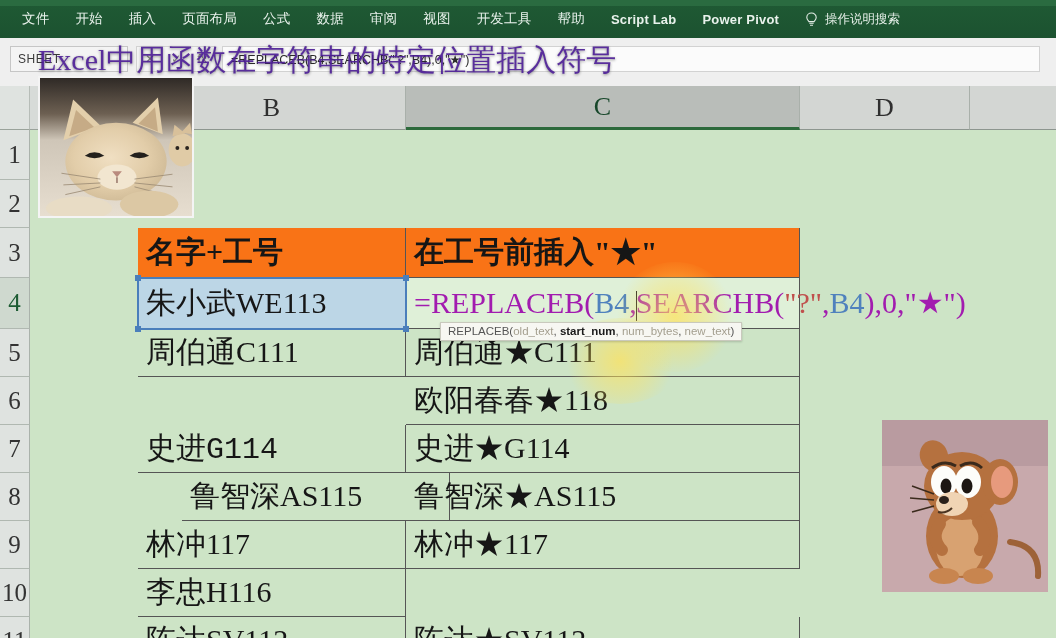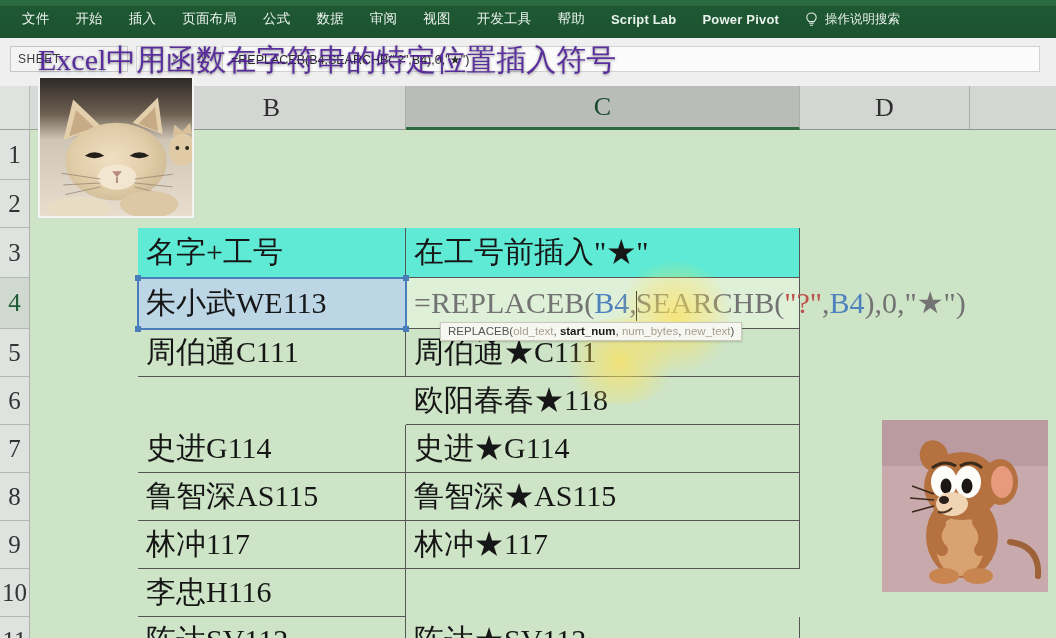--- a/index.html
+++ b/index.html
@@ -157,22 +157,22 @@
     padding-left:8px;
     font-size:30px;
     color:#161616;
     font-family:"Liberation Serif","DejaVu Serif",serif;
     white-space:nowrap;
     overflow:hidden;
     border-right:1.5px solid #555;
     border-bottom:1.5px solid #555;
   }
   .cell.hdr {
-    background:#5eead4;
-    font-weight:400;
+    background:#f97316;
+    font-weight:700;
   }
   .cell.bsel {
     background:#bcd6e6;
   }
   .cell.formula {
     background:#dff0d8;
     overflow:visible;
     z-index:5;
   }
 
@@ -187,21 +187,21 @@
     border:2px solid #4a7ebb;
     pointer-events:none;
     z-index:8;
   }
   .selhandle {
     position:absolute; width:6px; height:6px;
     background:#4a7ebb;
   }
 
   
-  .f-plain { color:#737373; }
+  .f-plain { color:#a21caf; }
   .f-blue  { color:#4f81bd; }
   .f-red   { color:#c0504d; }
 
   
   .fn-tip {
     position:absolute;
     left:440px; top:322px;
     background:#f7f7f2;
     border:1px solid #c9c9bd;
     padding:2px 7px 3px 7px;
@@ -338,24 +338,24 @@
     <div class="cell bsel colB-x" style="top:148px; height:51px;">朱小武WE113</div>
     <div class="cell formula colC-x" style="top:148px; height:51px;">
       <span id="formula-render"><span class="f-plain">=REPLACEB(</span><span class="f-blue">B4</span><span class="f-plain">,</span><span class="caret"></span><span class="f-plain">SEARCHB(</span><span class="f-red">"?"</span><span class="f-plain">,</span><span class="f-blue">B4</span><span class="f-plain">)</span><span class="f-plain">,0,"★")</span></span>
     </div>
 
     <div class="cell colB-x" style="top:199px; height:48px;">周伯通C111</div>
     <div class="cell colC-x" style="top:199px; height:48px;">周伯通★C111</div>
 
     <div class="cell colC-x" style="top:247px; height:48px;">欧阳春春★118</div>
 
-    <div class="cell colB-x" style="top:295px; height:48px;">史进G114</div>
+    <div class="cell colB-x" style="top:295px; height:48px;font-family:Liberation Mono, monospace;">史进G114</div>
     <div class="cell colC-x" style="top:295px; height:48px;">史进★G114</div>
 
-    <div class="cell colB-x" style="top:343px; height:48px;">鲁智深AS115</div>
+    <div class="cell colB-x" style="top:343px; height:48px;margin-left:44px;">鲁智深AS115</div>
     <div class="cell colC-x" style="top:343px; height:48px;">鲁智深★AS115</div>
 
     <div class="cell colB-x" style="top:391px; height:48px;">林冲117</div>
     <div class="cell colC-x" style="top:391px; height:48px;">林冲★117</div>
 
     <div class="cell colB-x" style="top:439px; height:48px;">李忠H116</div>
 
     <div class="cell colB-x" style="top:487px; height:48px;">陈达SV112</div>
     <div class="cell colC-x" style="top:487px; height:48px;">陈达★SV112</div>
 

